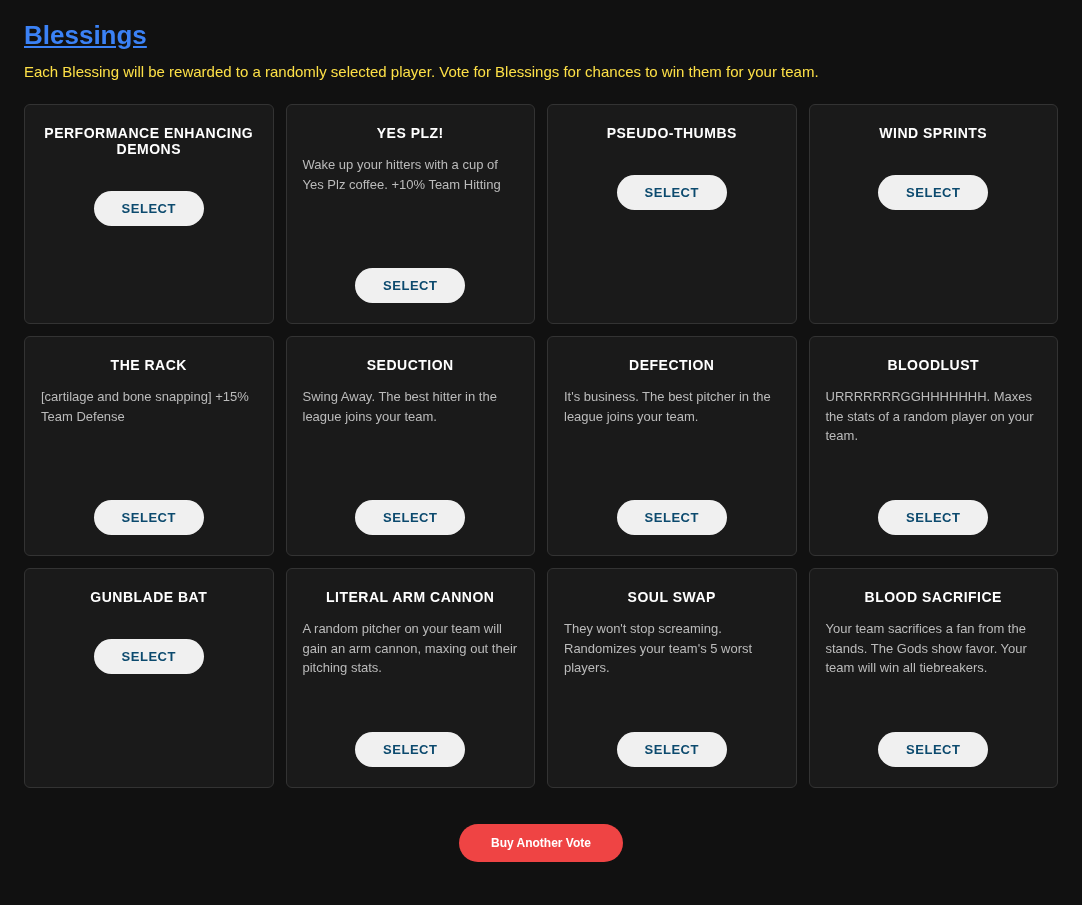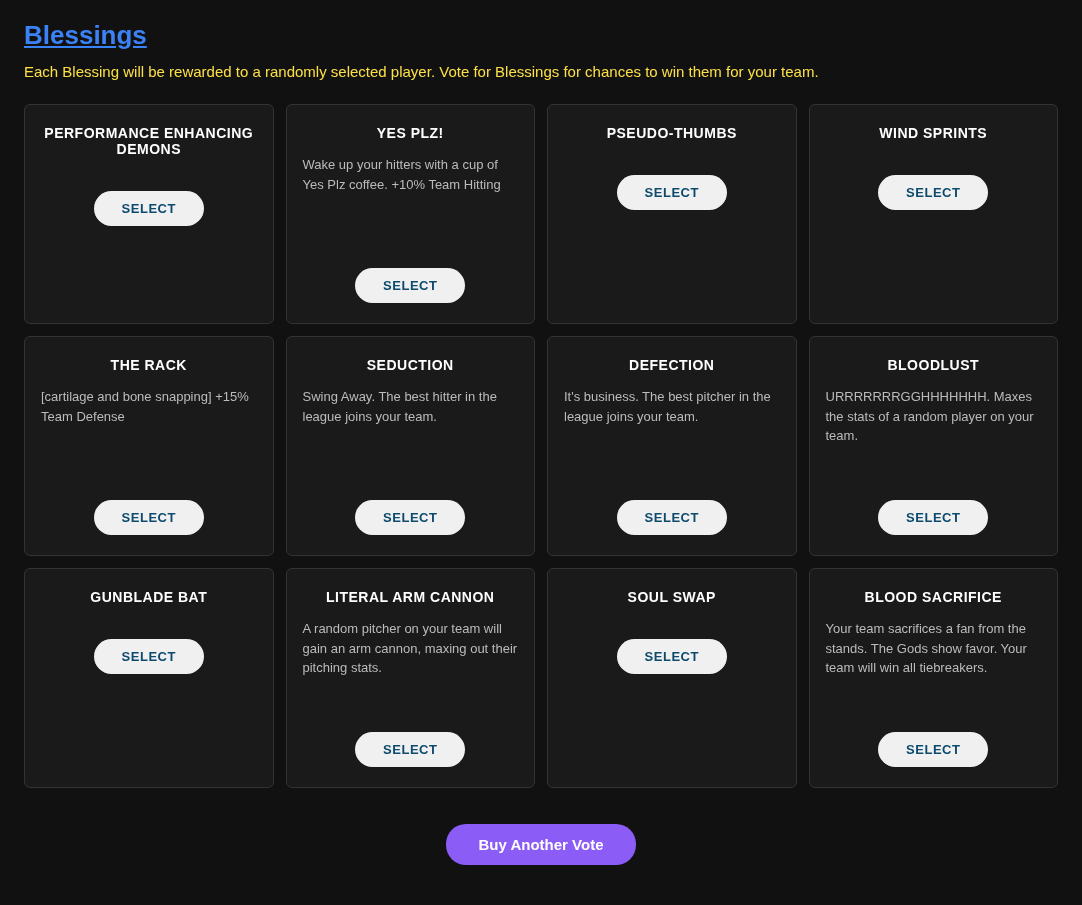--- a/index.html
+++ b/index.html
@@ -85,26 +85,26 @@
     }
 
     .footer-area {
       display: flex;
       justify-content: center;
       align-items: center;
       padding: 36px 0 20px;
     }
 
     .buy-vote-btn {
-      background-color: #8b5cf6;
+      background-color: #ef4444;
       color: #ffffff;
       border: none;
       border-radius: 20px;
       padding: 12px 32px;
-      font-size: 15px;
+      font-size: 12px;
       font-weight: bold;
       cursor: pointer;
     }
   </style>
 </head>
 <body>
 
 <div class="page-container">
   <h1 class="page-title">Blessings</h1>
   <p class="page-subtitle">Each Blessing will be rewarded to a randomly selected player. Vote for Blessings for chances to win them for your team.</p>
@@ -151,20 +151,21 @@
         <div class="blessing-name">GUNBLADE BAT</div>
         <button class="select-btn">SELECT</button>
       </div>
       <div class="blessing-card">
         <div class="blessing-name">LITERAL ARM CANNON</div>
         <div class="blessing-desc">A random pitcher on your team will gain an arm cannon, maxing out their pitching stats.</div>
         <button class="select-btn">SELECT</button>
       </div>
       <div class="blessing-card">
         <div class="blessing-name">SOUL SWAP</div>
+        <div class="blessing-desc">They won't stop screaming. Randomizes your team's 5 worst players.</div>
         <button class="select-btn">SELECT</button>
       </div>
       <div class="blessing-card">
         <div class="blessing-name">BLOOD SACRIFICE</div>
         <div class="blessing-desc">Your team sacrifices a fan from the stands. The Gods show favor. Your team will win all tiebreakers.</div>
         <button class="select-btn">SELECT</button>
       </div>
     </div>
 
   <div class="footer-area">

